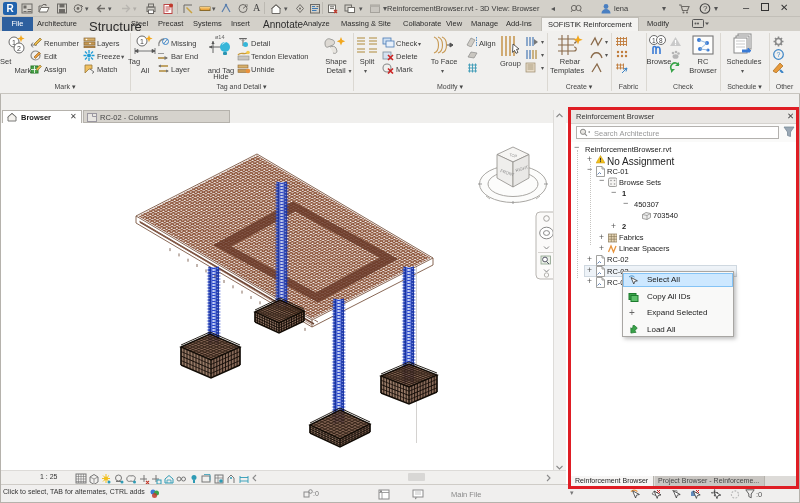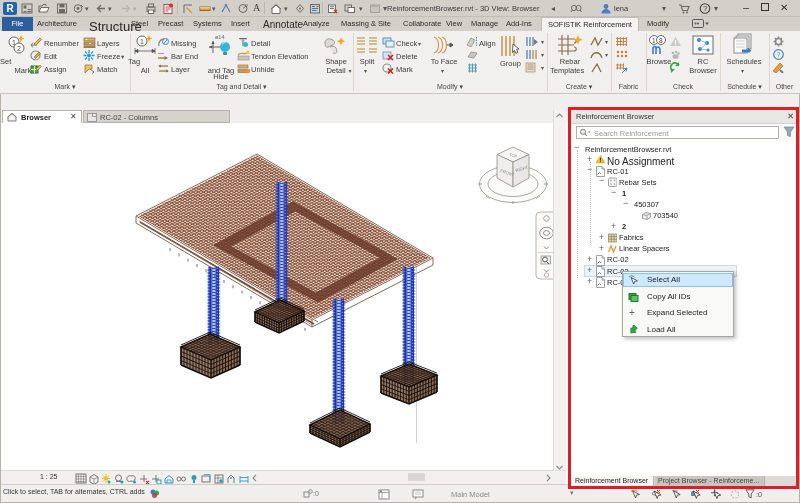--- a/index.html
+++ b/index.html
@@ -848,21 +848,21 @@
 <svg class="ab" style="left:378px;top:488.5px" width="12" height="11" viewBox="0 0 12 11">
     <rect x="1" y="1" width="10" height="9" fill="#fff" stroke="#8a8a8a"></rect>
     <path d="M1 3.5h10M4 3.5v6.5" stroke="#8a8a8a" stroke-width="0.8"></path>
     <path d="M2 2.2h2" stroke="#555"></path>
   </svg>
 <svg class="ab" style="left:412px;top:488.5px" width="13" height="11" viewBox="0 0 13 11">
     <rect x="1" y="1" width="10" height="7" fill="#fff" stroke="#8a8a8a"></rect>
     <path d="M3 8.5L3 10.5 5.5 8.5" fill="#8a8a8a"></path>
     <path d="M3 3h6M3 5h6" stroke="#b5b5b5" stroke-width="0.8"></path>
   </svg>
-<div class="ab" style="left:451px;top:489.5px;font-size:7.5px;color:#8a8a8a">Main Model</div>
+<div class="ab" style="left:451px;top:489.5px;font-size:7.5px;color:#8a8a8a">Main File</div>
 <div class="ab" style="left:570px;top:489px;font-size:7px;color:#777">▾</div>
 <svg class="ab" style="left:630px;top:489px" width="11" height="10" viewBox="0 0 11 10">
     <path d="M1 2.6c1.6-2 4.8-2 6.4 0" fill="none" stroke="#e8943c" stroke-width="1.1"></path>
     <path d="M0 0l3 7.2 0.9-2.9 2.9-0.6z" transform="translate(2.6,1.8)" fill="#fff" stroke="#333" stroke-width="0.8"></path>
   </svg>
 <svg class="ab" style="left:651px;top:489px" width="11" height="10" viewBox="0 0 11 10">
     <path d="M1 5l2.2-3 2.3 1.5-0.8 3z" fill="none" stroke="#555" stroke-width="0.7"></path>
     <path d="M6 1l3 3M9 1L6 4" stroke="#cc2222" stroke-width="1"></path>
     <path d="M0 0l3 7.2 0.9-2.9 2.9-0.6z" transform="translate(3.2,2.2)" fill="#fff" stroke="#333" stroke-width="0.8"></path>
   </svg>
@@ -891,21 +891,21 @@
 <div class="ab" style="left:571px;top:110px;width:225px;height:14px;background:#e9e7e4;border-bottom:1px solid #d5d3cf"></div>
 <div class="ab" style="left:576px;top:111.5px;font-size:7.5px;color:#333">Reinforcement Browser</div>
 <div class="ab" style="left:787px;top:110.5px;font-size:8.5px;color:#444">✕</div>
 <div class="ab" style="left:571px;top:124px;width:225px;height:18px;background:#fafaf9"></div>
 <div class="ab" style="left:576px;top:126px;width:203px;height:13px;background:#fff;border:1px solid #b3b1ae"></div>
 <svg class="ab" style="left:579px;top:128px" width="12" height="9" viewBox="0 0 12 9">
     <circle cx="4" cy="3.8" r="2.6" fill="#e8e6e2" stroke="#8a8a88"></circle>
     <path d="M5.8 5.6L8 8" stroke="#8a8a88" stroke-width="1.1"></path>
     <path d="M9.5 4l1.5 0" stroke="#555"></path>
   </svg>
-<div class="ab" style="left:594px;top:128.5px;font-size:7.5px;color:#999">Search Reinforcement</div>
+<div class="ab" style="left:594px;top:128.5px;font-size:7.5px;color:#999">Search Architecture</div>
 <svg class="ab" style="left:783px;top:126px" width="12" height="12" viewBox="0 0 12 12">
     <path d="M1 1h10L7.5 6v4.5l-3-1V6z" fill="#9aa8b5" stroke="#7a8a98" stroke-width="0.8"></path>
   </svg>
 <div class="ab" style="left:584px;top:264.5px;width:153px;height:12px;background:#eef3f8;border:1px solid #cfd8e0"></div>
 <div class="ab" style="left:577px;top:150.2px;width:1px;height:127.8px;border-left:1px dotted #c5c3c0"></div>
 <div class="ab" style="left:590px;top:161.3px;width:1px;height:83.6px;border-left:1px dotted #c5c3c0"></div>
 <div class="ab" style="left:574px;top:145.2px;width:7px;height:7px;font-size:9px;line-height:5px;color:#555">−</div>
 <div class="ab" style="left:585px;top:144.7px;font-size:7.5px;color:#222;white-space:nowrap">ReinforcementBrowser.rvt</div>
 <div class="ab" style="left:587px;top:156.3px;width:7px;height:7px;font-size:8.5px;line-height:7px;color:#555">+</div>
 <svg class="ab" style="left:596px;top:155.3px" width="9" height="11" viewBox="0 0 9 11">
@@ -922,21 +922,21 @@
   </svg>
 <div class="ab" style="left:607px;top:166.8px;font-size:7.5px;color:#222;white-space:nowrap">RC-01</div>
 <div class="ab" style="left:599px;top:178.4px;width:7px;height:7px;font-size:9px;line-height:5px;color:#555">−</div>
 <svg class="ab" style="left:608px;top:177.4px" width="9" height="11" viewBox="0 0 9 11">
     <rect x="0.5" y="1" width="8.5" height="8.5" rx="1.5" fill="#f5f4f2" stroke="#8a8a88" stroke-width="0.8"></rect>
     <circle cx="3" cy="3.5" r="0.8" fill="#999"></circle>
     <circle cx="6.5" cy="3.5" r="0.8" fill="#999"></circle>
     <circle cx="3" cy="7" r="0.8" fill="#999"></circle>
     <circle cx="6.5" cy="7" r="0.8" fill="#999"></circle>
   </svg>
-<div class="ab" style="left:619px;top:177.9px;font-size:7.5px;color:#222;white-space:nowrap">Rebar Sets</div>
+<div class="ab" style="left:619px;top:177.9px;font-size:7.5px;color:#222;white-space:nowrap">Browse Sets</div>
 <div class="ab" style="left:611px;top:189.5px;width:7px;height:7px;font-size:9px;line-height:5px;color:#555">−</div>
 <div class="ab" style="left:622px;top:189.0px;font-size:7.5px;color:#222;font-weight:bold;white-space:nowrap">1</div>
 <div class="ab" style="left:623px;top:200.5px;width:7px;height:7px;font-size:9px;line-height:5px;color:#555">−</div>
 <div class="ab" style="left:634px;top:200.0px;font-size:7.5px;color:#222;white-space:nowrap">450307</div>
 <svg class="ab" style="left:642px;top:210.6px" width="9" height="11" viewBox="0 0 9 11">
     <path d="M0.5 3.5L4 1.5l4.5 1v4L5 8.5l-4.5-1z" fill="#eee" stroke="#8a8a88" stroke-width="0.8"></path>
     <path d="M0.5 3.5l4.5 1L8.5 2.5M5 4.5v4" fill="none" stroke="#8a8a88" stroke-width="0.7"></path>
   </svg>
 <div class="ab" style="left:653px;top:211.1px;font-size:7.5px;color:#222;white-space:nowrap">703540</div>
 <div class="ab" style="left:611px;top:222.7px;width:7px;height:7px;font-size:8.5px;line-height:7px;color:#555">+</div>

